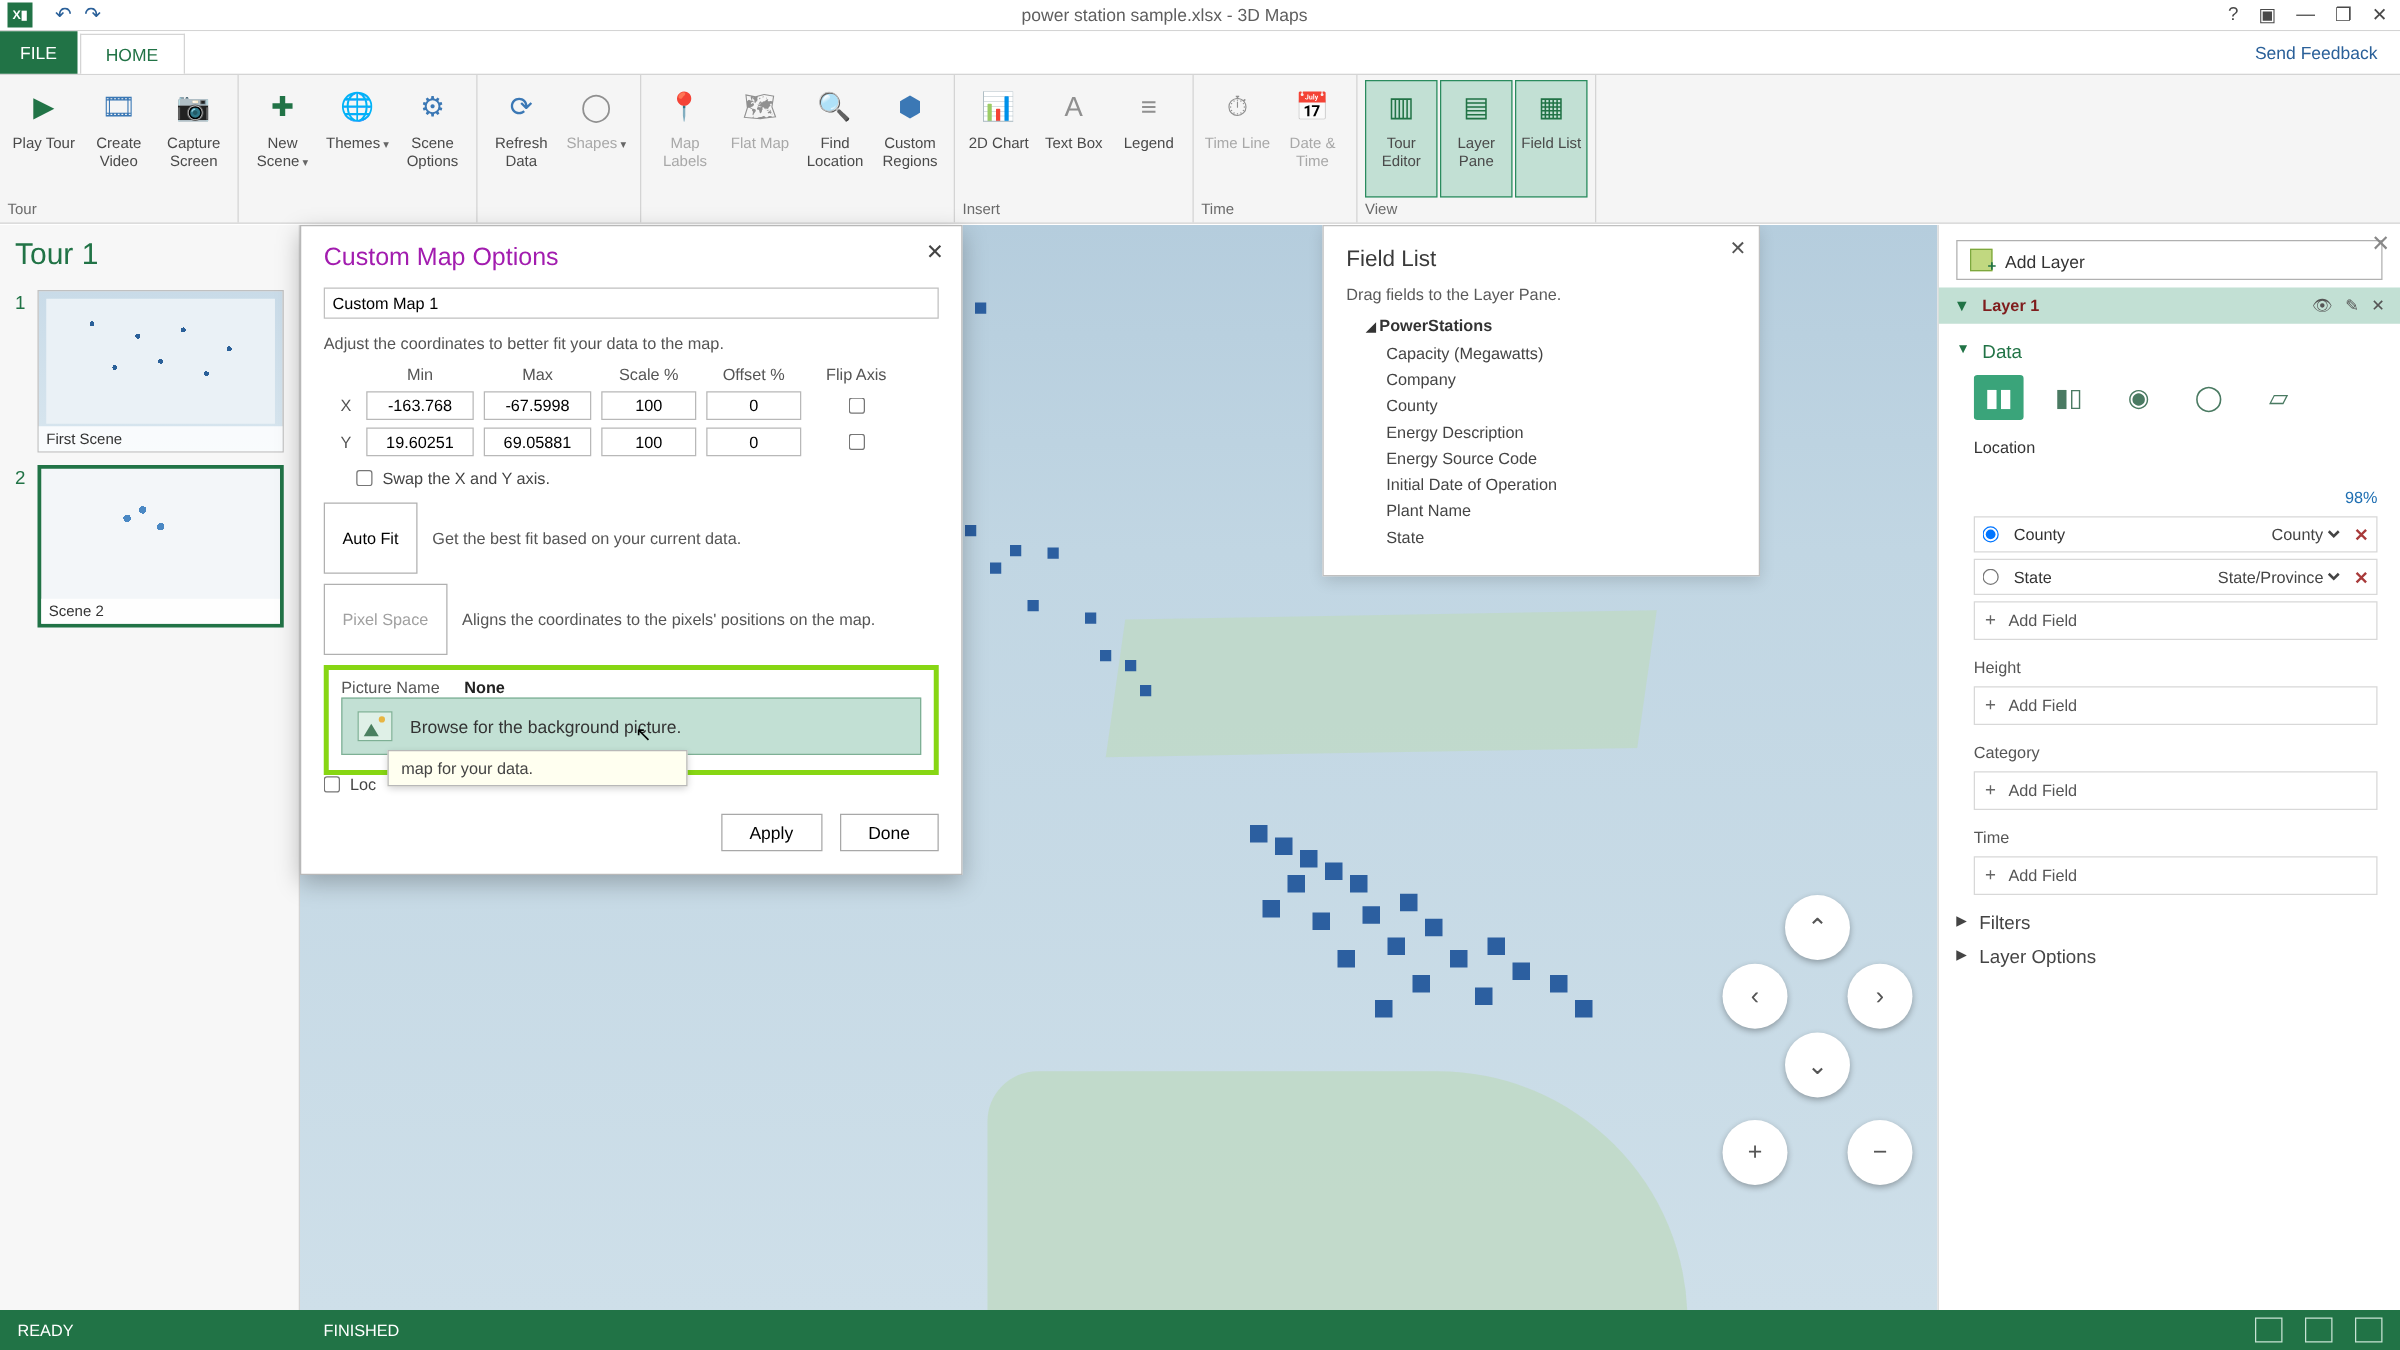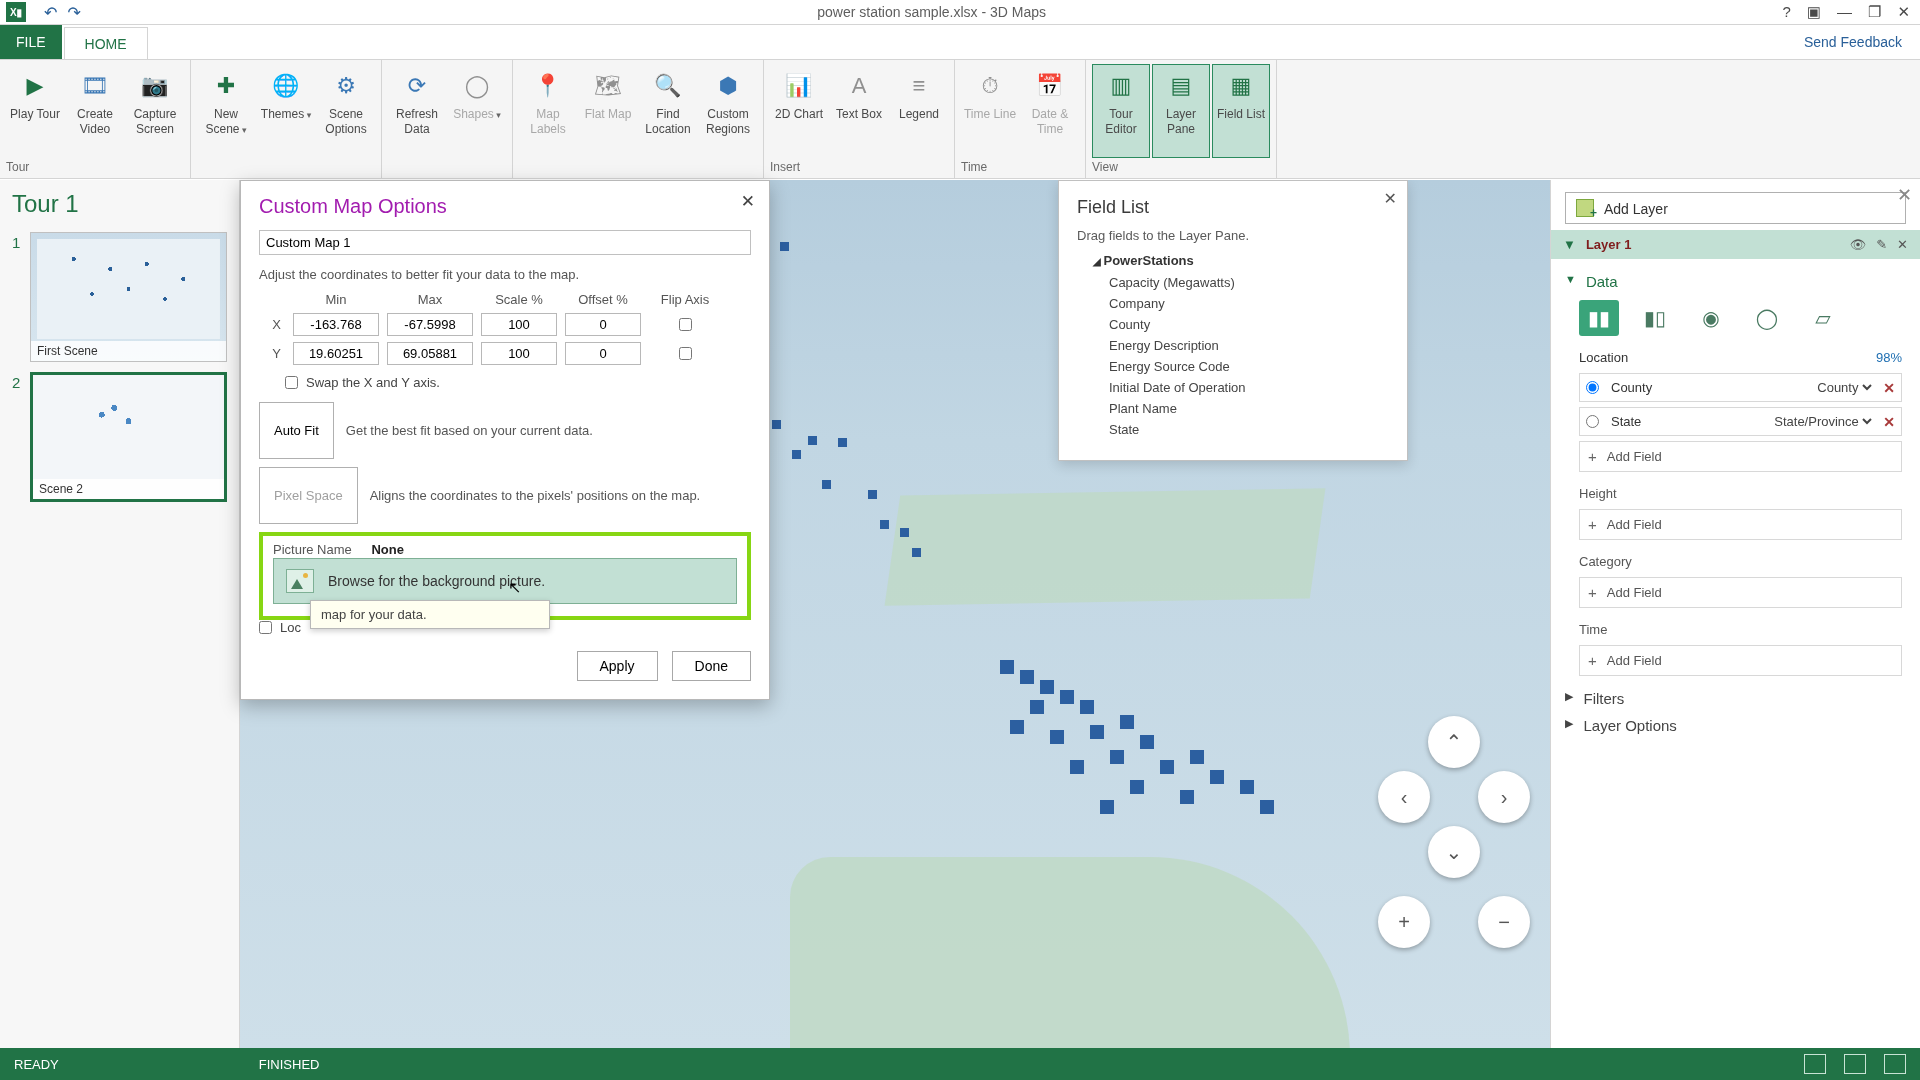--- a/index.html
+++ b/index.html
@@ -86,21 +86,21 @@
 .layer-header .icons { display:flex; gap:10px; color:#555; }
 .section { padding:8px 18px 4px 28px; }
 .section .sec-head { display:flex; gap:10px; color:#217346; font-size:15px; margin:6px 0 10px -14px; }
 .sec-head .caret { font-size:11px; }
 .sec-head.collapsed .caret::before { content:"▶"; }
 .sec-head.expanded .caret::before { content:"▼"; }
 .viz-row { display:flex; gap:16px; margin-bottom:14px; }
 .viz-btn { width:40px; height:36px; border:1px solid transparent; display:flex; align-items:center; justify-content:center; color:#4a7a62; font-size:20px; cursor:pointer; }
 .viz-btn.selected { background:#3aa47a; color:#fff; border-radius:3px; }
 .loc-head { display:flex; justify-content:space-between; margin:6px 0 8px; }
-.loc-head .pct { color:#1f6fb2; }
+.loc-head .pct { color:#1f6fb2;margin-top:40px; }
 .loc-row { display:flex; align-items:center; gap:8px; border:1px solid #d8d8d8; padding:5px 6px; margin-bottom:5px; }
 .loc-row input[type=radio] { margin-right:4px; }
 .loc-row .fname { flex:1; }
 .loc-row select { border:none; background:transparent; color:#444; font-size:13px; }
 .loc-row .rm { color:#a83a3a; font-weight:bold; cursor:pointer; font-size:14px; }
 .addfield-row { display:flex; align-items:center; gap:10px; border:1px solid #d8d8d8; padding:6px 8px; color:#555; cursor:pointer; }
 .addfield-row .plus { font-size:15px; color:#666; }
 .sub-label { color:#555; margin:14px 0 8px; }
 .close-pane { position:absolute; top:4px; right:8px; font-size:18px; color:#888; cursor:pointer; }
 

